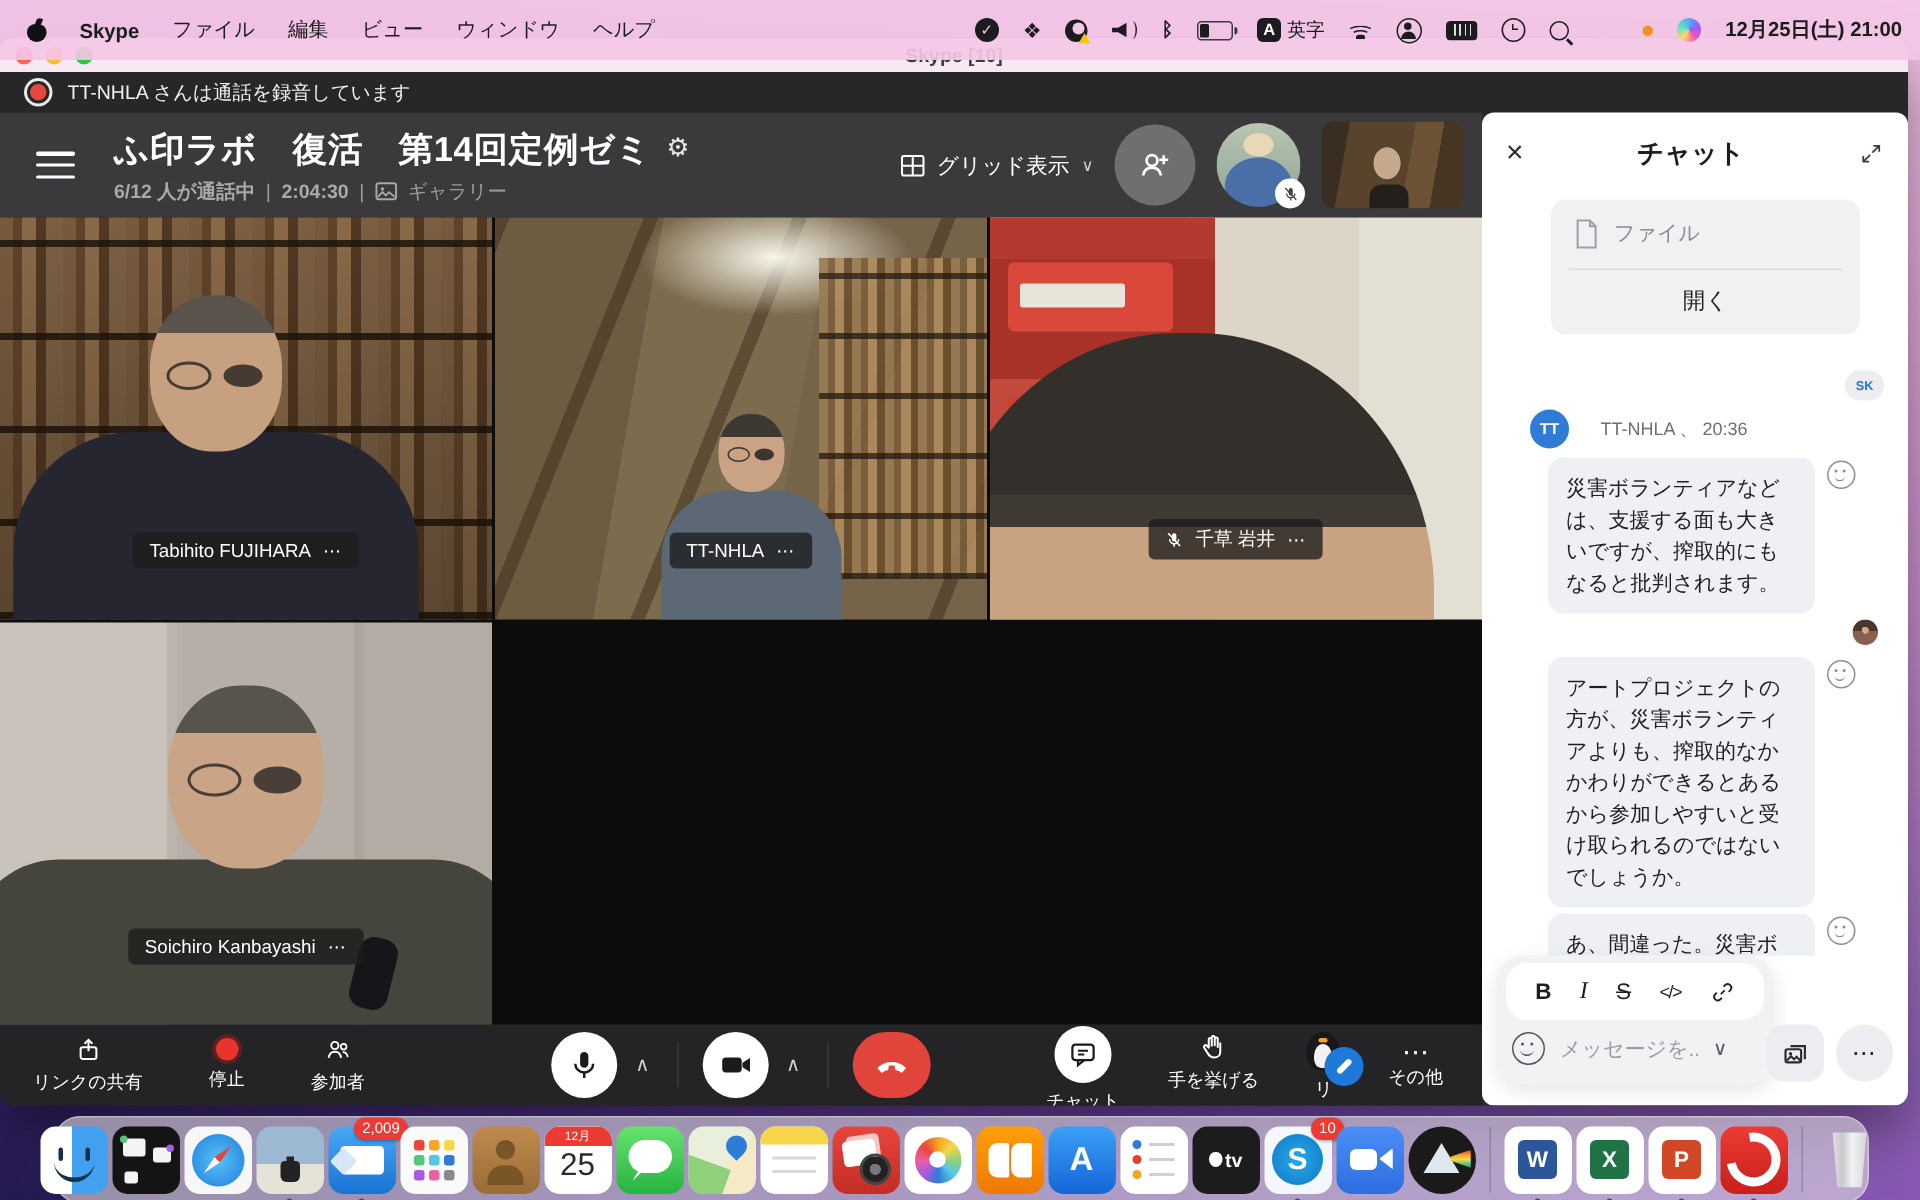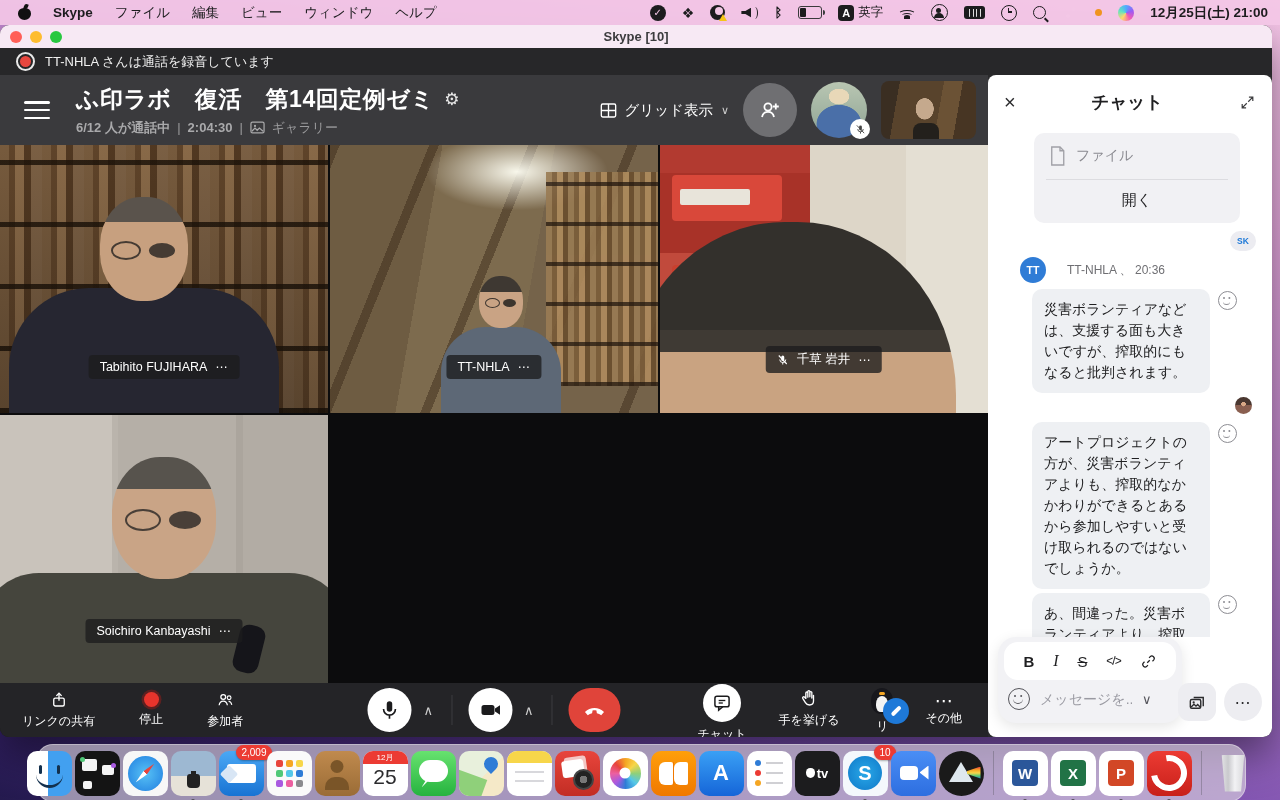--- a/index.html
+++ b/index.html
@@ -1,20 +1,20 @@
 <!DOCTYPE html>
 <html><head>
 <meta charset="utf-8">
 <style>
   html,body{margin:0;padding:0;width:1280px;height:800px;overflow:hidden;
     font-family:"Liberation Sans","DejaVu Sans",sans-serif;}
   .desktop{position:absolute;inset:0;
     background:linear-gradient(200deg,#f4c6e6 0%,#e2a6da 18%,#b77fc8 42%,#7a4fae 68%,#43277c 88%,#241a4e 100%);}
   
-  .menubar{position:absolute;left:0;top:0;width:1280px;height:25px;background:rgba(243,199,230,.92);
+  .menubar{position:absolute;left:0;top:0;width:1280px;height:40px;background:rgba(243,199,230,.92);
     display:flex;align-items:center;font-size:13.5px;color:#1c1c1e;z-index:50;}
   .mb-left{display:flex;align-items:center;gap:22px;margin-left:18px;}
   .mb-appname{font-weight:bold;}
   .mb-item{white-space:nowrap;}
   .apple-logo{width:13px;height:15px;position:relative;display:inline-block;}
   .apple-logo::before{content:"";position:absolute;left:0;top:3px;width:13px;height:12px;background:#111;border-radius:45% 45% 50% 50%;}
   .apple-logo::after{content:"";position:absolute;left:6px;top:-1px;width:4px;height:5px;background:#111;border-radius:60% 0 60% 0;transform:rotate(20deg);}
   .mb-right{margin-left:auto;display:flex;align-items:center;gap:16px;margin-right:12px;}
   .st{display:inline-flex;align-items:center;justify-content:center;position:relative;}
   .ic-checkcircle{width:16px;height:16px;border-radius:50%;background:#1c1c1e;color:#f3c7e6;font-size:10px;font-weight:bold;}
@@ -149,21 +149,21 @@
   .chatcol{width:284px;background:#fff;border-radius:8px;display:flex;flex-direction:column;position:relative;}
   .chat-hdr{height:54px;display:flex;align-items:center;justify-content:space-between;padding:0 16px;flex:0 0 auto;}
   .chat-close{font-size:20px;color:#2b2b2d;cursor:pointer;}
   .chat-title{font-size:17.5px;font-weight:600;color:#1f1f21;}
   .chat-expand{cursor:pointer;display:flex;}
   .chat-scroll{flex:1;overflow:hidden;padding:0 14px;position:relative;}
   .filecard{margin:4px 18px 0 32px;background:#f1f1f4;border-radius:10px;padding:12px 14px 0;}
   .filecard-row{display:flex;align-items:center;gap:10px;color:#8a8a90;font-size:14px;padding-bottom:12px;}
   .filecard-div{height:1px;background:#dcdce0;margin:0 -2px;}
   .filecard-open{text-align:center;padding:11px 0 13px;font-size:15px;color:#1f1f21;cursor:pointer;}
-  .skbadge{display:flex;justify-content:flex-end;margin:8px 2px 2px 0;}
+  .skbadge{display:flex;justify-content:flex-end;margin:24px 2px 2px 0;}
   .skbadge span{min-width:20px;height:20px;border-radius:10px;background:#ececf1;color:#1e79d8;font-size:8.5px;font-weight:bold;display:flex;align-items:center;justify-content:center;padding:0 3px;}
   .msg-meta-row{display:flex;align-items:center;gap:21px;margin:6px 0 6px 18px;text-align:center;}
   .av-tt{width:26px;height:26px;border-radius:50%;background:#2f7cd6;color:#fff;font-size:10.5px;font-weight:bold;display:flex;align-items:center;justify-content:center;}
   .msg-meta{font-size:12px;color:#6f6f73;}
   .msg-row{display:flex;align-items:flex-start;gap:8px;margin-bottom:4px;}
   .bubble{margin-left:30px;width:178px;background:#eef0f3;border-radius:10px;padding:10px 12px;font-size:14px;color:#202022;line-height:1.5;box-sizing:border-box;}
   .smiley{width:17px;height:17px;border:1.5px solid #8d8d93;border-radius:50%;position:relative;flex:0 0 auto;margin-top:2px;cursor:pointer;}
   .smiley::before{content:"";position:absolute;left:3.6px;top:4.6px;width:2.2px;height:2.2px;background:#8d8d93;border-radius:50%;box-shadow:5.4px 0 0 #8d8d93;}
   .smiley::after{content:"";position:absolute;left:3.6px;top:7.4px;width:7.4px;height:4.4px;border-bottom:1.5px solid #8d8d93;border-radius:0 0 8px 8px;}
   .receipt-row{display:flex;justify-content:flex-end;gap:4px;margin:2px 6px 8px 0;}

